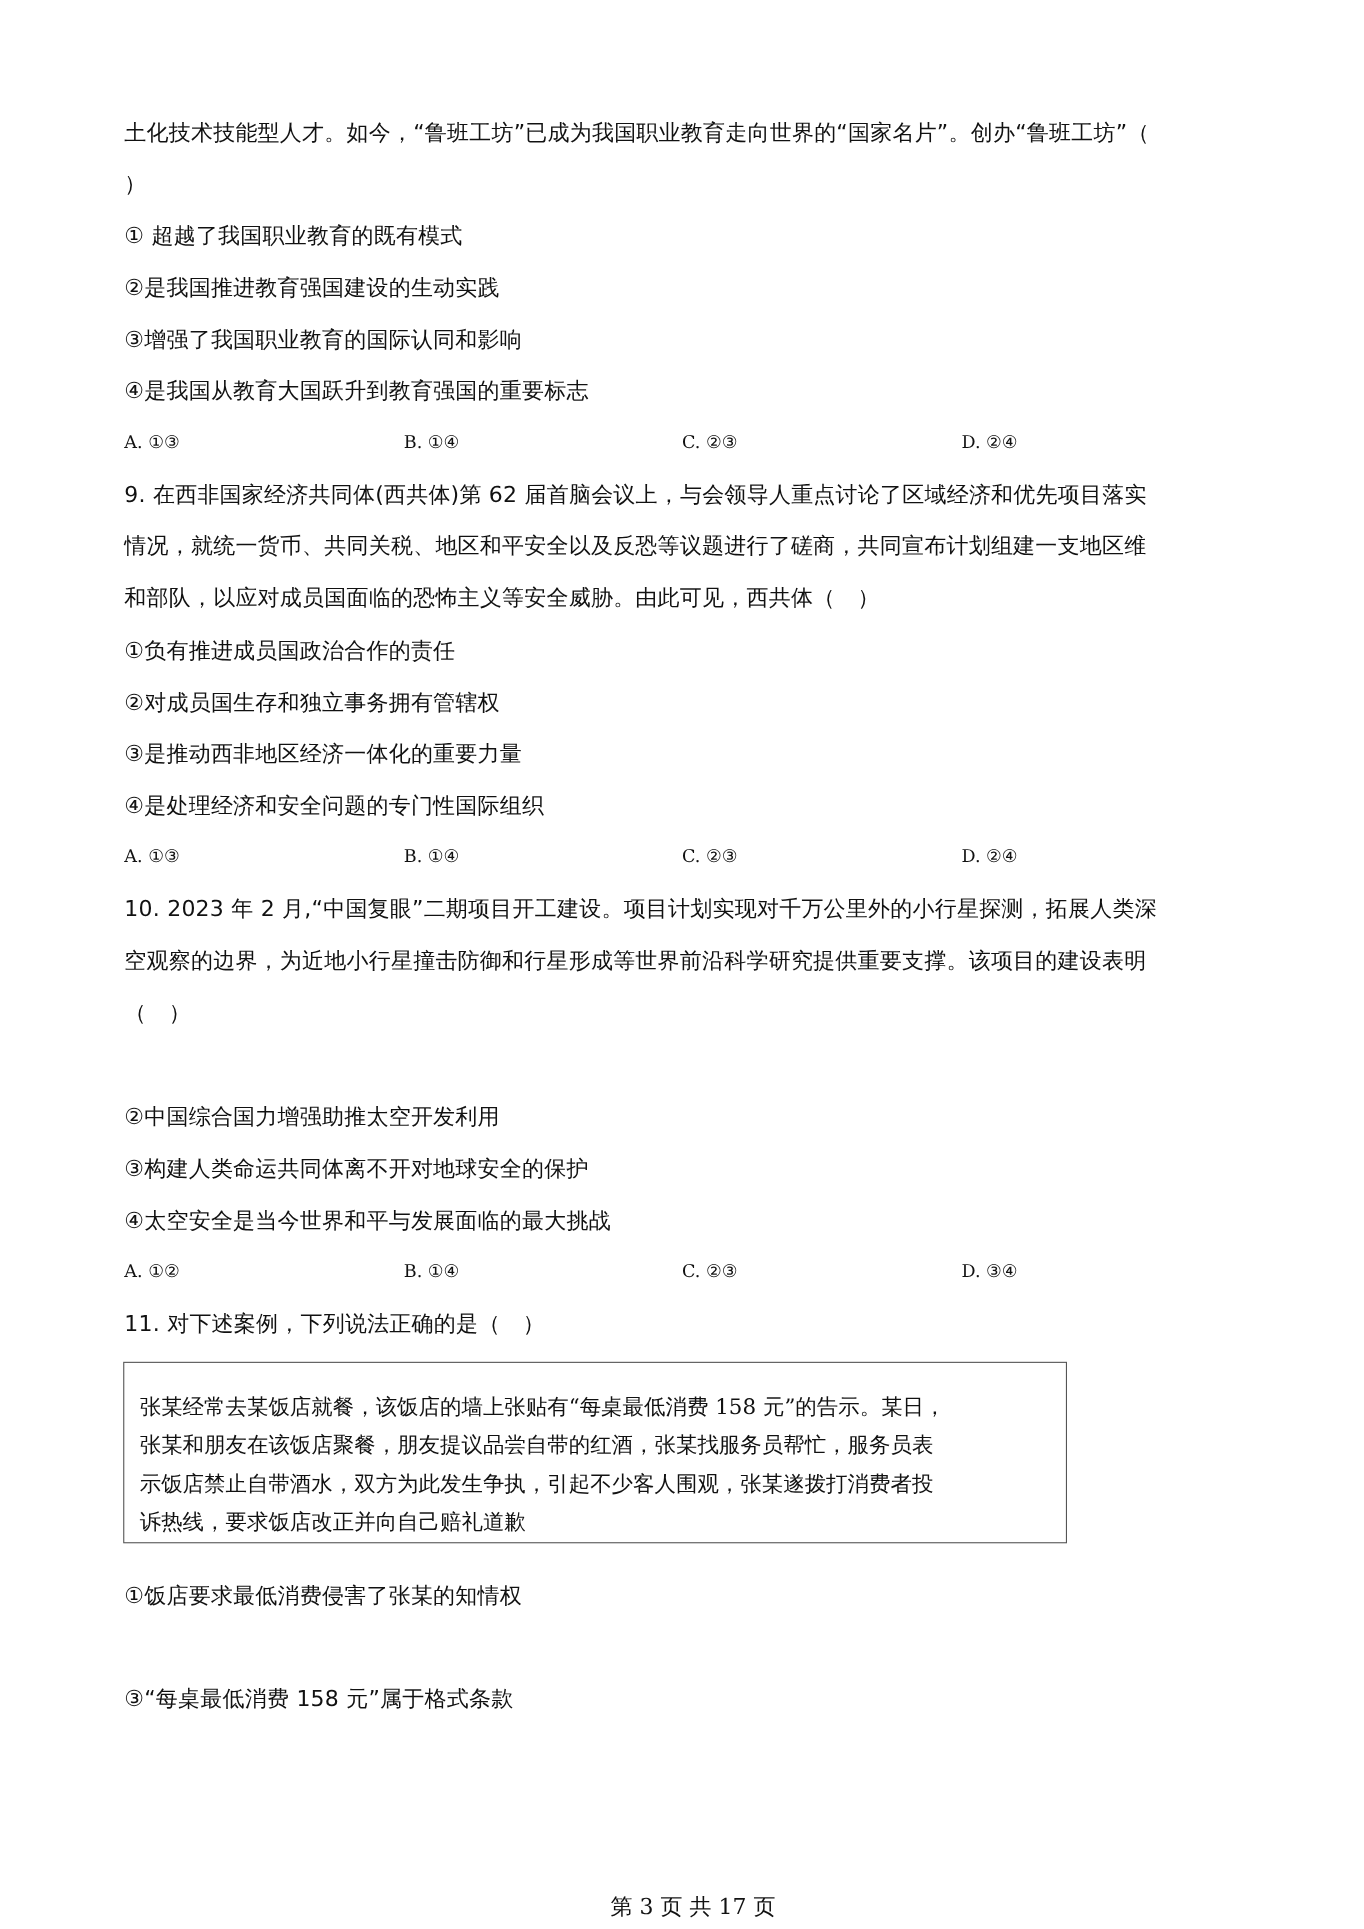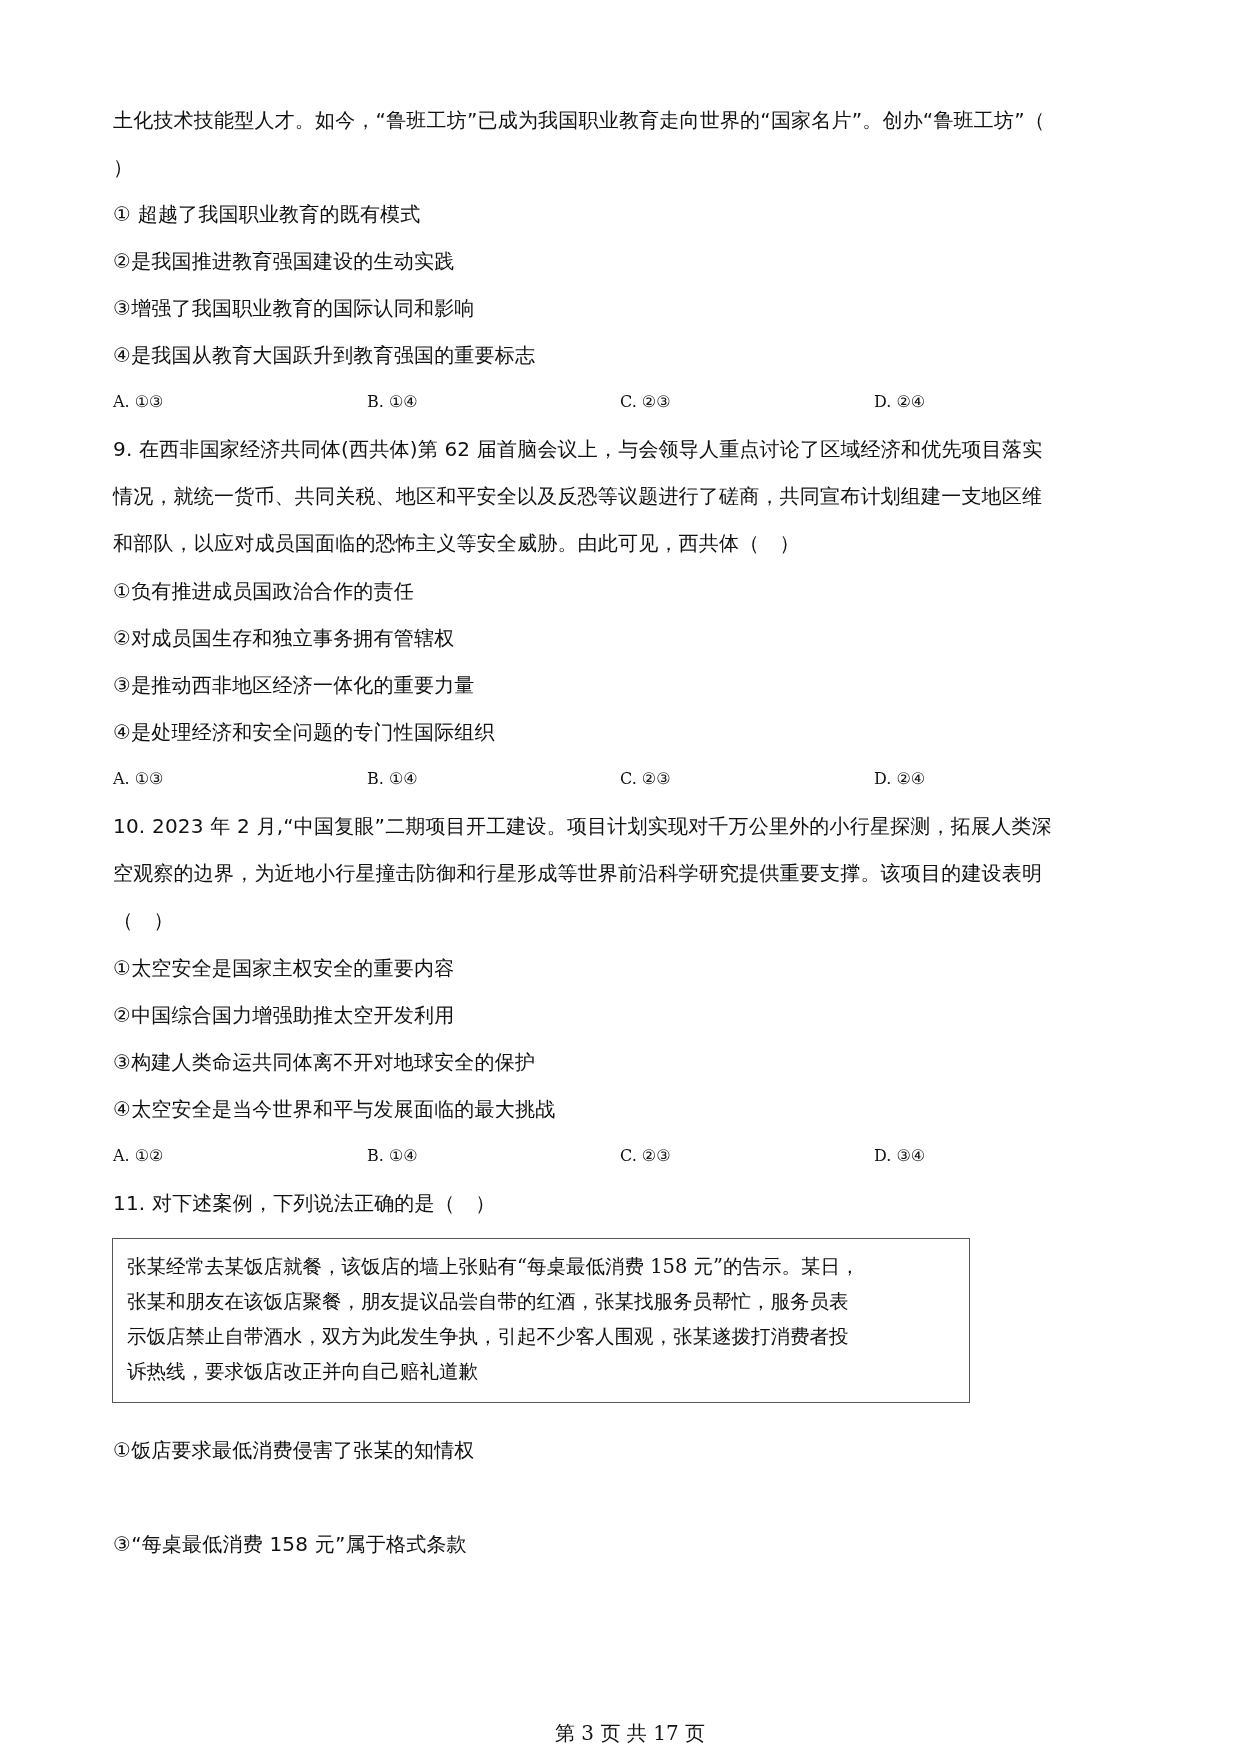--- a/index.html
+++ b/index.html
@@ -5,21 +5,21 @@
   html, body { margin: 0; padding: 0; background: #ffffff; }
   body { width: 1240px; height: 1754px; position: relative; overflow: hidden;
          font-family: "DejaVu Sans", "Liberation Sans", sans-serif; color: #111; }
   .page { position: absolute; left: 0; top: 0; width: 1240px; height: 1513px; }
   .line { position: absolute; left: 113px; font-size: 20px; line-height: 28px; white-space: nowrap; letter-spacing: 0.2px; }
   .opts { position: absolute; left: 113px; width: 1020px; height: 28px; font-size: 16px; line-height: 28px;
           font-family: "DejaVu Serif", "Liberation Serif", serif; }
   .opt { position: absolute; top: 0; white-space: nowrap; }
   .opt.a { left: 0; } .opt.b { left: 254px; } .opt.c { left: 507px; } .opt.d { left: 761px; text-align: center; }
   .case-box { position: absolute; left: 112px; top: 1238px; width: 858px; height: 165px;
-              border: 1px solid #555; box-sizing: border-box; padding: 10px 14px; }
+              border: 1px solid #555; box-sizing: border-box; padding: 22px 14px; }
   .case-line { font-family: "DejaVu Serif", "Liberation Serif", serif; font-size: 19.5px; line-height: 35px;
                white-space: nowrap; }
   .footer { position: absolute; left: 0; width: 1240px; top: 1720px; text-align: center;
             font-family: "DejaVu Serif", "Liberation Serif", serif; font-size: 20px; margin-left: 10px; }
 </style>
 </head>
 <body>
 
 <div class="page">
 
@@ -46,21 +46,20 @@
   <div class="opts" style="top:765px">
     <span class="opt a">A. ①③</span>
     <span class="opt b">B. ①④</span>
     <span class="opt c">C. ②③</span>
     <span class="opt d">D. ②④</span>
   </div>
 
   <div class="line" style="top:812px">10. 2023 年 2 月,“中国复眼”二期项目开工建设。项目计划实现对千万公里外的小行星探测，拓展人类深</div>
   <div class="line" style="top:859px">空观察的边界，为近地小行星撞击防御和行星形成等世界前沿科学研究提供重要支撑。该项目的建设表明</div>
   <div class="line" style="top:906px">（　）</div>
-  <div class="line" style="top:954px">①太空安全是国家主权安全的重要内容</div>
   <div class="line" style="top:1001px">②中国综合国力增强助推太空开发利用</div>
   <div class="line" style="top:1048px">③构建人类命运共同体离不开对地球安全的保护</div>
   <div class="line" style="top:1095px">④太空安全是当今世界和平与发展面临的最大挑战</div>
   <div class="opts" style="top:1142px">
     <span class="opt a">A. ①②</span>
     <span class="opt b">B. ①④</span>
     <span class="opt c">C. ②③</span>
     <span class="opt d">D. ③④</span>
   </div>
 

